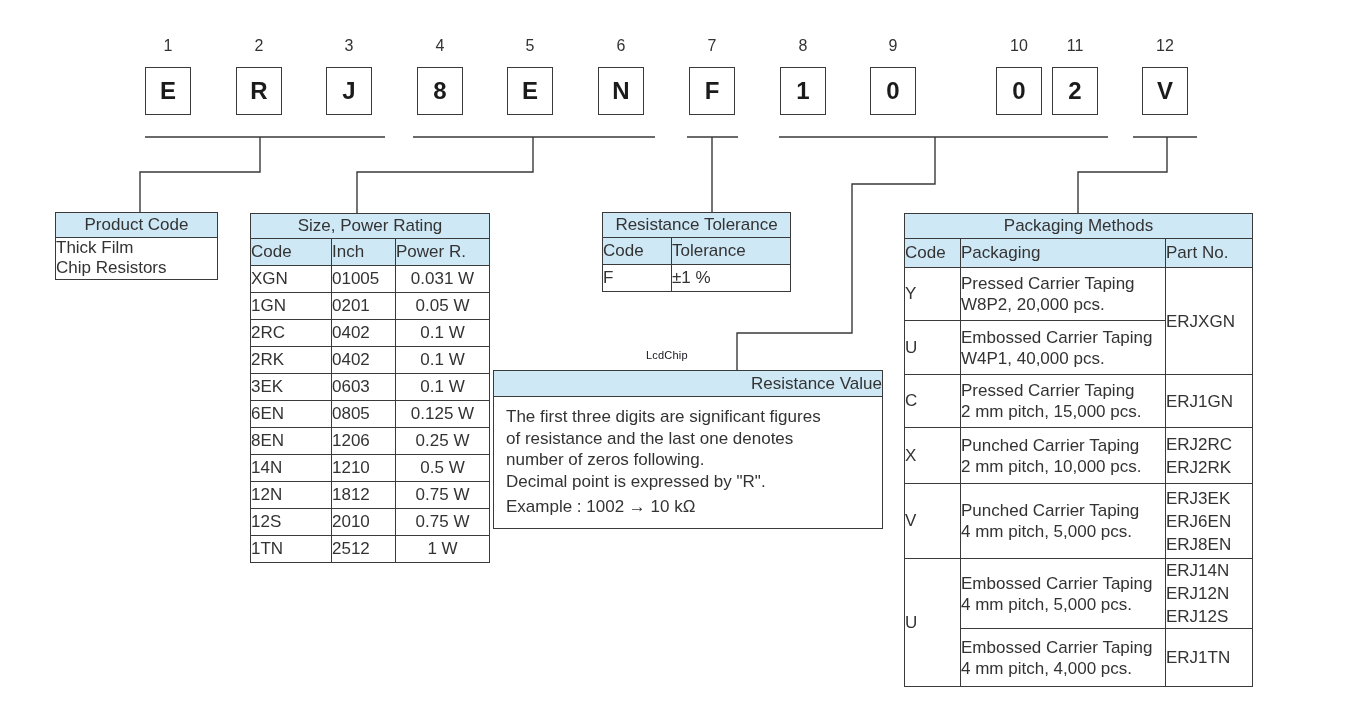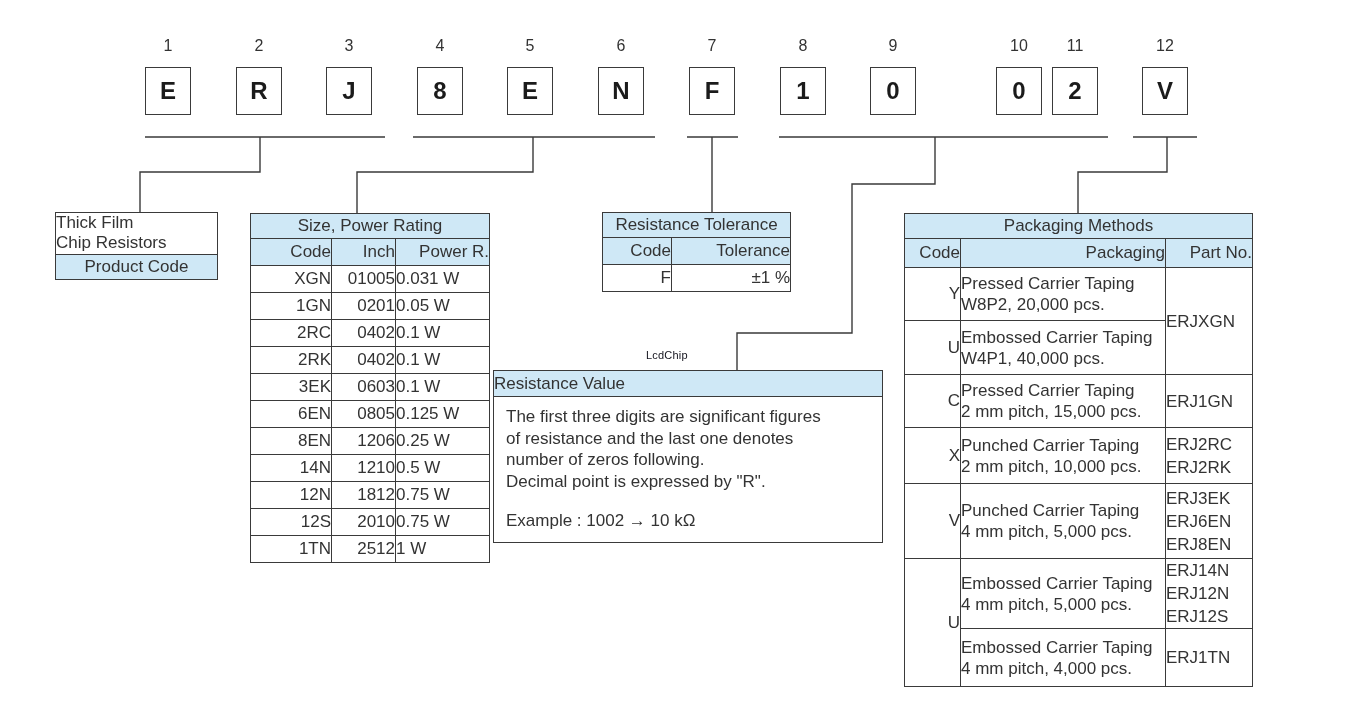--- a/index.html
+++ b/index.html
@@ -15,38 +15,38 @@
   .pn-box{
     margin-top:11px;height:46px;border:1.6px solid #3a3a3a;background:#fff;
     font-size:24px;font-weight:bold;line-height:46px;color:#1b1b1b;
   }
 
   
   table.tbl{border-collapse:collapse;table-layout:fixed;position:absolute;font-size:17px;color:#333;}
   table.tbl th,table.tbl td{border:1.4px solid #3a3a3a;font-weight:normal;padding:0;overflow:hidden;}
   .blue{background:#cfe8f6;}
   .cap{text-align:center;}
-  .cen{text-align:right;}
-  .rgt{text-align:left;padding-right:7px;}
+  .cen{text-align:left;}
+  .rgt{text-align:center;padding-right:7px;}
 
   
   .pc-body{text-align:left;vertical-align:top;padding:2px 0 0 11px;line-height:20px;}
 
   
   .rv-wrap{position:absolute;left:493px;top:370px;width:390px;}
   .rv-head{
-    height:25px;line-height:25px;text-align:left;background:#cfe8f6;
+    height:25px;line-height:25px;text-align:right;background:#cfe8f6;
     border:1.4px solid #3a3a3a;font-size:17px;
   }
   .rv-body{
     border:1.4px solid #3a3a3a;border-top:none;background:#fff;
     padding:9px 17px 10px 12px;font-size:17px;line-height:21.5px;
   }
   .rv-line{white-space:nowrap;}
-  .rv-example{margin-top:18px;white-space:nowrap;}
+  .rv-example{margin-top:4px;white-space:nowrap;}
   .watermark{
     position:absolute;left:646px;top:349px;font-size:11px;font-weight:normal;color:#14141e;
     letter-spacing:0.2px;
   }
 
   
   .pk-pack{text-align:left;padding-left:8px;line-height:21px;margin-top:8px;}
   .pk-part{text-align:left;padding-left:7px;line-height:23px;}
   .h24{height:24px;} .h26{height:26px;} .h28{height:28px;}
   .h52{height:52px;} .h53{height:53px;} .h55{height:55px;}
@@ -113,28 +113,28 @@
     <div class="pn-box">2</div>
   </div>
   <div class="pn-unit" style="left:1142px">
     <div class="pn-num">12</div>
     <div class="pn-box">V</div>
   </div>
 
   <table class="tbl" style="left:55px;top:212px;width:163px">
     <tbody>
         <tr>
+          <th class="blue cap h24">Product Code</th>
+        </tr>
+    <tr>
       <td class="pc-body h41">
         <div>Thick Film</div>
         <div>Chip Resistors</div>
       </td>
     </tr>
-    <tr>
-          <th class="blue cap h24">Product Code</th>
-        </tr>
   </tbody>
     </table>
 
   <table class="tbl" style="left:250px;top:213px;width:239px">
     <colgroup>
         <col style="width:81px">
         <col style="width:64px">
         <col style="width:94px">
       </colgroup>
     <tbody>

